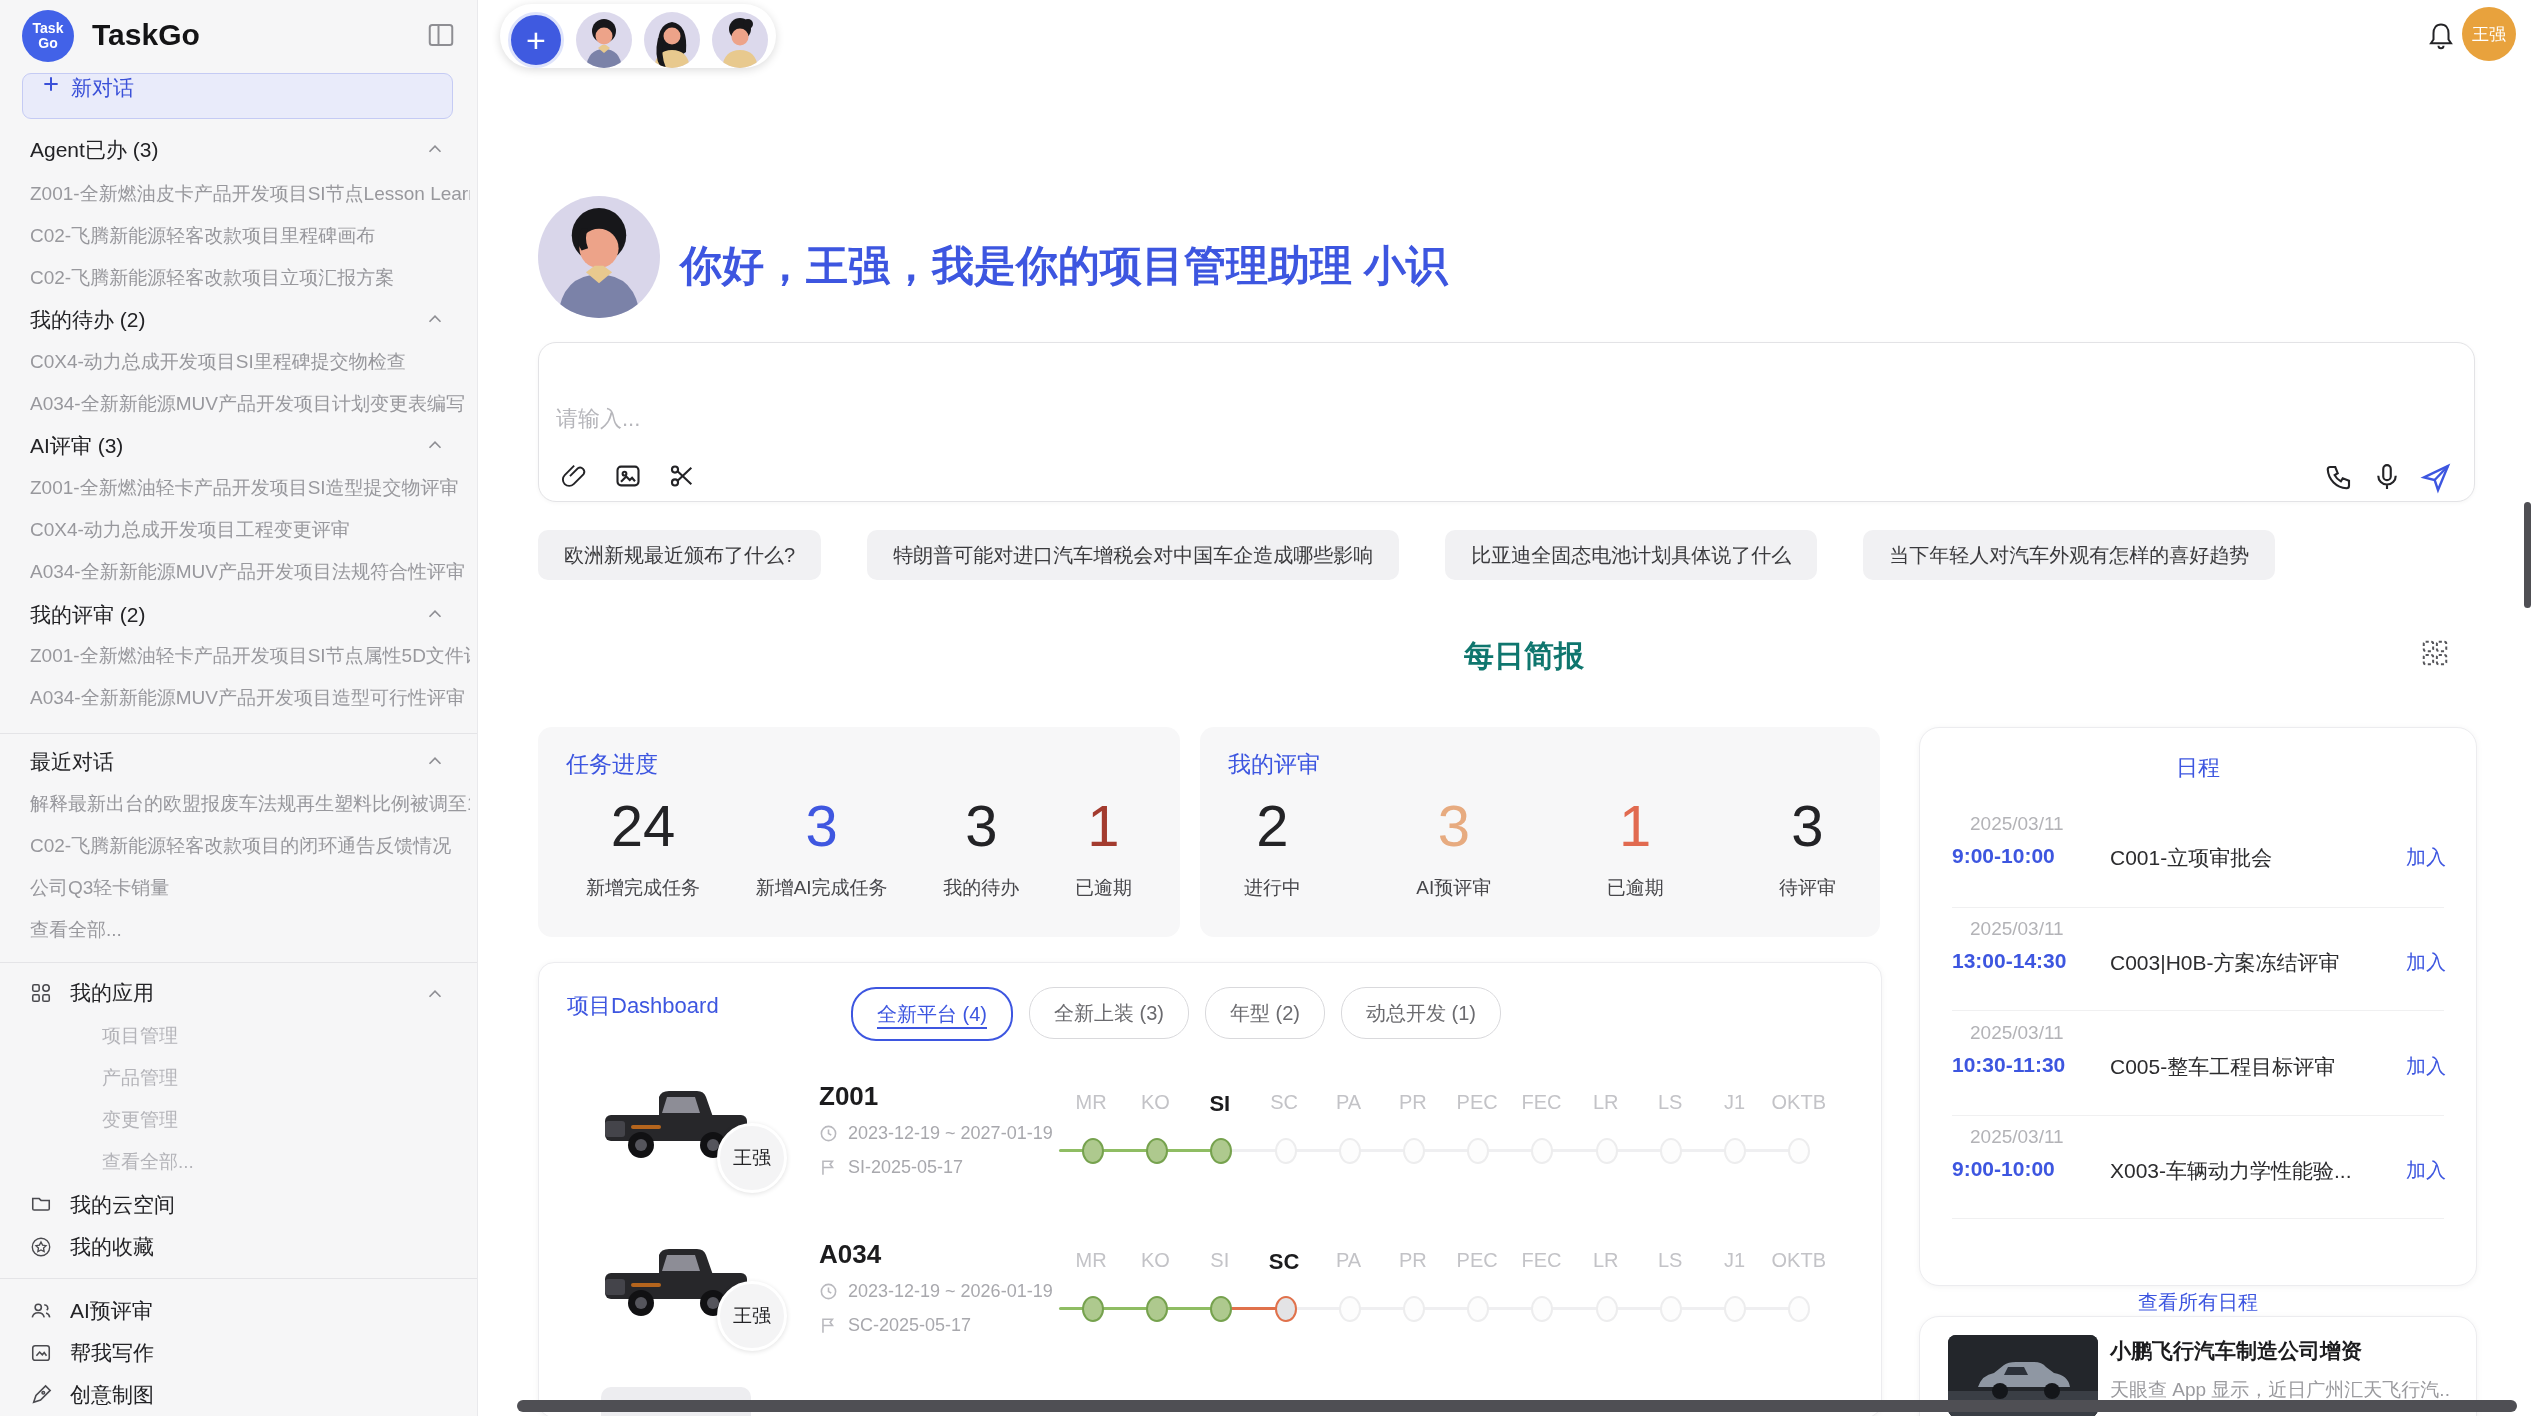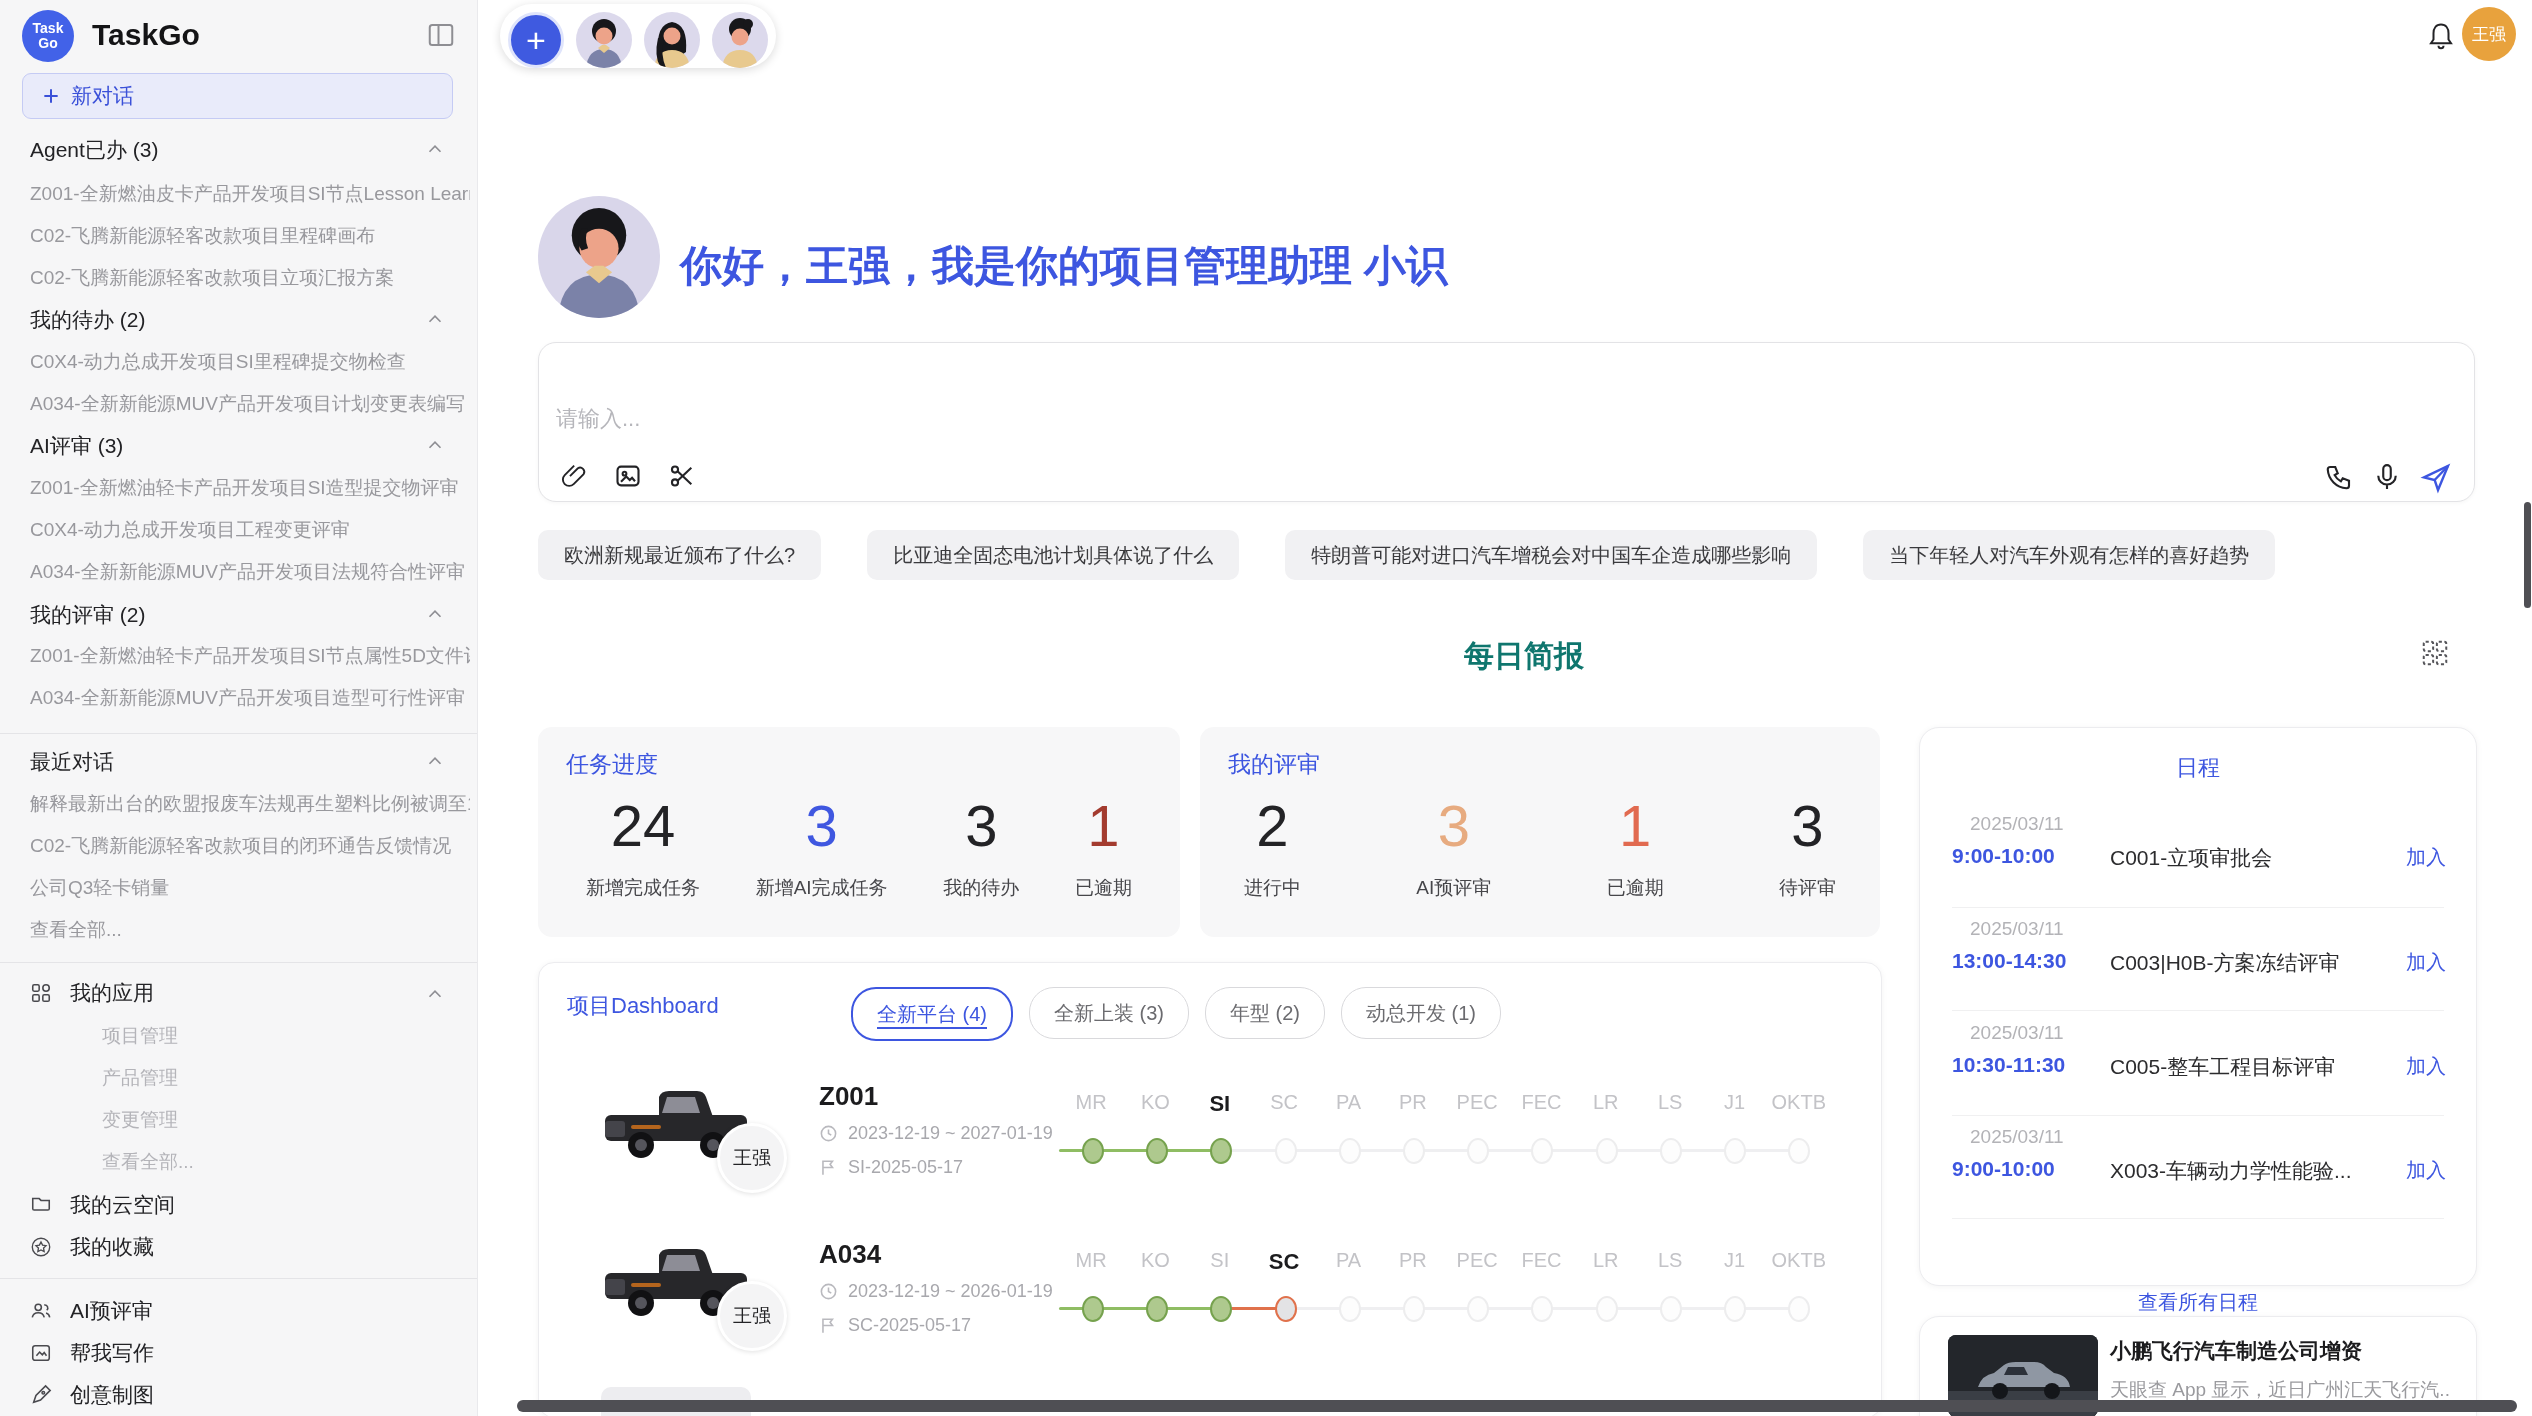--- a/index.html
+++ b/index.html
@@ -12,21 +12,21 @@
   .abs{position:absolute;}
   svg{display:block;}
 
   
   .sidebar{left:0;top:0;width:477px;height:1416px;background:#f6f6f7;border-right:1px solid #e9e9ec;}
   .logo-circle{left:22px;top:10px;width:52px;height:52px;border-radius:50%;background:#4262e8;
     display:flex;flex-direction:column;align-items:center;justify-content:center;color:#fff;font-size:14px;line-height:15px;font-weight:bold;}
   .app-title{left:92px;top:18px;font-size:30px;font-weight:bold;color:#141416;}
   .panel-icon{left:426px;top:20px;color:#8e8e93;}
   .new-chat{left:22px;top:73px;width:431px;height:46px;background:#e9ebfa;border:1px solid #c5cbf4;border-radius:9px;
-    display:flex;align-items:center;gap:10px;padding-left:18px;box-sizing:border-box;color:#3a50d8;font-size:21px;cursor:pointer;}
+    display:flex;align-items:flex-start;gap:10px;padding-left:18px;box-sizing:border-box;color:#3a50d8;font-size:21px;cursor:pointer;}
   .s-head{left:30px;width:380px;height:26px;font-size:21px;font-weight:500;color:#232326;white-space:nowrap;overflow:hidden;}
   .s-chev{left:424px;width:22px;height:22px;color:#8e8e93;}
   .s-item{left:30px;width:440px;height:24px;font-size:19px;color:#98989d;white-space:nowrap;overflow:hidden;}
   .s-div{left:0;width:477px;height:1px;background:#e4e4e7;}
   .s-row{left:30px;width:420px;height:28px;display:flex;align-items:center;gap:18px;font-size:21px;font-weight:500;color:#232326;}
   .s-row .ic{color:#4a4a4f;}
   .s-sub{left:102px;width:340px;height:24px;font-size:19px;color:#b4b4b9;white-space:nowrap;overflow:hidden;}
 
   
   .pill{left:500px;top:4px;width:276px;height:64px;background:#fff;border-radius:32px;box-shadow:0 2px 10px rgba(0,0,0,.14);}
@@ -331,22 +331,22 @@
 </div>
 <div class="abs in-ic" style="left:2420px;color:#3d56e0">
   <svg width="32" height="32" viewBox="0 0 24 24" fill="none" stroke="currentColor" stroke-width="1.8">
       <path d="M3 11.5L21 3l-7.5 18-2.5-7.5z"></path>
       <line x1="11" y1="13.5" x2="21" y2="3"></line>
     </svg>
 </div>
 
 <div class="abs chips">
   <div class="chip">欧洲新规最近颁布了什么?</div>
+  <div class="chip">特朗普可能对进口汽车增税会对中国车企造成哪些影响</div>
   <div class="chip">比亚迪全固态电池计划具体说了什么</div>
-  <div class="chip">特朗普可能对进口汽车增税会对中国车企造成哪些影响</div>
   <div class="chip">当下年轻人对汽车外观有怎样的喜好趋势</div>
 </div>
 
 <div class="abs brief-title">每日简报</div>
 <div class="abs grid-ic">
   <svg width="30" height="30" viewBox="0 0 24 24" fill="none" stroke="currentColor" stroke-width="1.6" stroke-dasharray="2.5 2">
       <rect x="3" y="3" width="7.5" height="7.5" rx="1.5"></rect>
       <rect x="13.5" y="3" width="7.5" height="7.5" rx="1.5"></rect>
       <rect x="3" y="13.5" width="7.5" height="7.5" rx="1.5"></rect>
       <rect x="13.5" y="13.5" width="7.5" height="7.5" rx="1.5"></rect>

